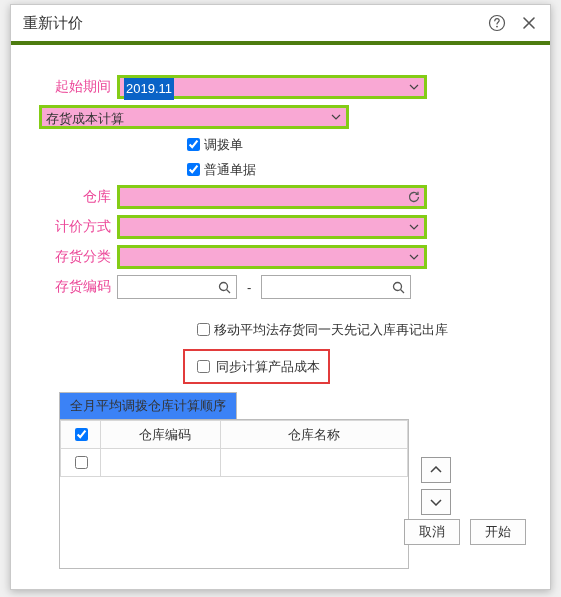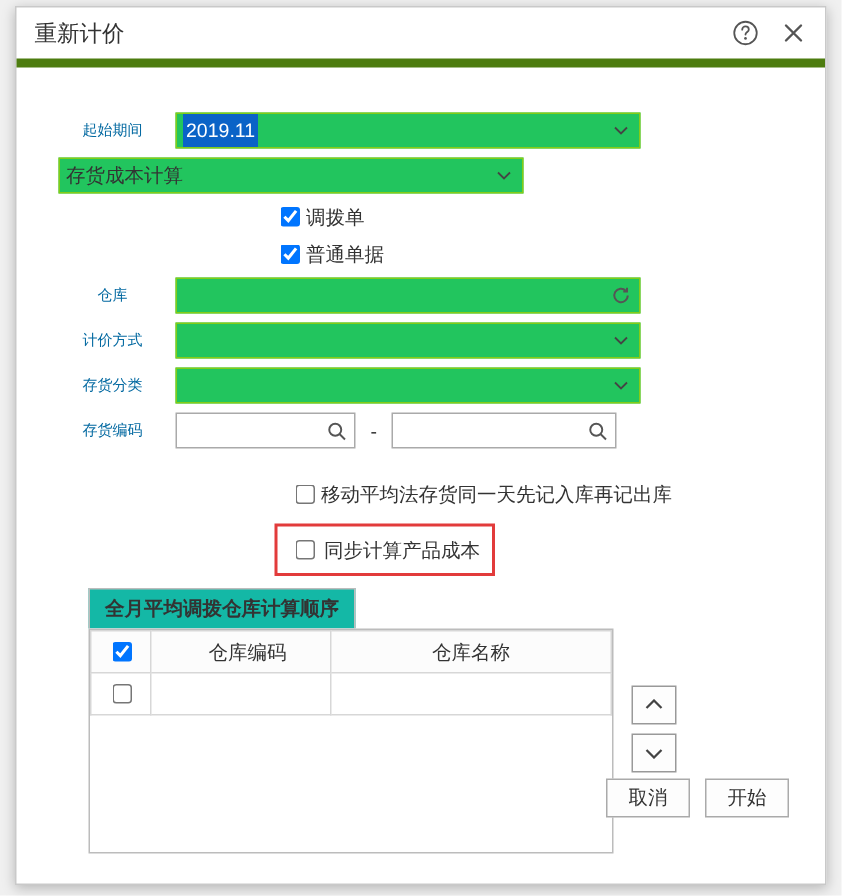--- a/index.html
+++ b/index.html
@@ -14,37 +14,37 @@
     height: 586px;
     background: #fff;
     border: 1px solid #c9c9c9;
     box-shadow: 0 2px 8px rgba(0,0,0,0.25);
   }
   .dialog-header {
     height: 40px;
     display: flex;
     align-items: center;
     padding: 0 12px;
-    border-bottom: 6px solid #4d7c0f;
+    border-bottom: 4px solid #4d7c0f;
   }
   .dialog-title { flex: 1; font-size: 15px; color: #333; }
   .header-icons { display: flex; align-items: center; gap: 14px; }
   .header-icon { width: 18px; height: 18px; display: flex; align-items: center; justify-content: center; cursor: pointer; color: #555; }
 
   .dialog-body { padding: 30px 28px 0 28px; }
 
   .form-row { display: flex; align-items: center; margin-bottom: 6px; }
-  .form-label { width: 78px; text-align: center; padding-right: 6px; color: #0369a1; font-size: 10px; }
+  .form-label { width: 78px; text-align: right; padding-right: 6px; color: #ec4899; font-size: 14px; }
   .form-control-wrap { flex: 1; position: relative; display: flex; align-items: center; }
 
   .select-field, .input-field {
     width: 310px;
     height: 24px;
-    border: 1px solid #84cc16;
-    background: #22c55e;
+    border: 3px solid #84cc16;
+    background: #f9a8d4;
     padding: 0 24px 0 4px;
     font-size: 13px;
     line-height: 22px;
     position: relative;
   }
   .select-field .value { display: inline-block; }
   .sel-box { position: relative; width: 310px; }
   .sel-caret {
     position: absolute;
     right: 4px; top: 0; height: 24px; width: 18px;
@@ -91,25 +91,24 @@
     display: inline-flex;
     align-items: center;
   }
   .sync-highlight-box input[type=checkbox] { margin-right: 6px; }
 
   .tab-area { margin: 8px 18px 0 20px; }
   .tab-header { display: flex; }
   .tab-btn {
     border: 1px solid #bcbcbc;
     border-bottom: none;
-    background: #14b8a6;
+    background: #3b82f6;
     padding: 4px 10px;
     font-size: 13px;
     cursor: pointer;
-    font-weight: bold;
   }
 
   .table-wrap {
     display: flex;
     align-items: flex-start;
   }
   .inner-table {
     border: 1px solid #bcbcbc;
     width: 350px;
     height: 150px;

